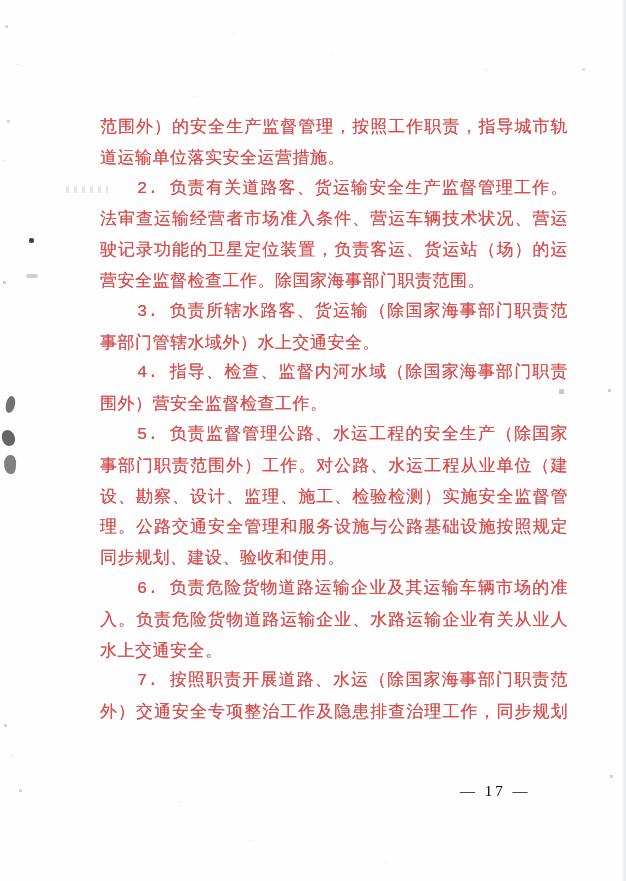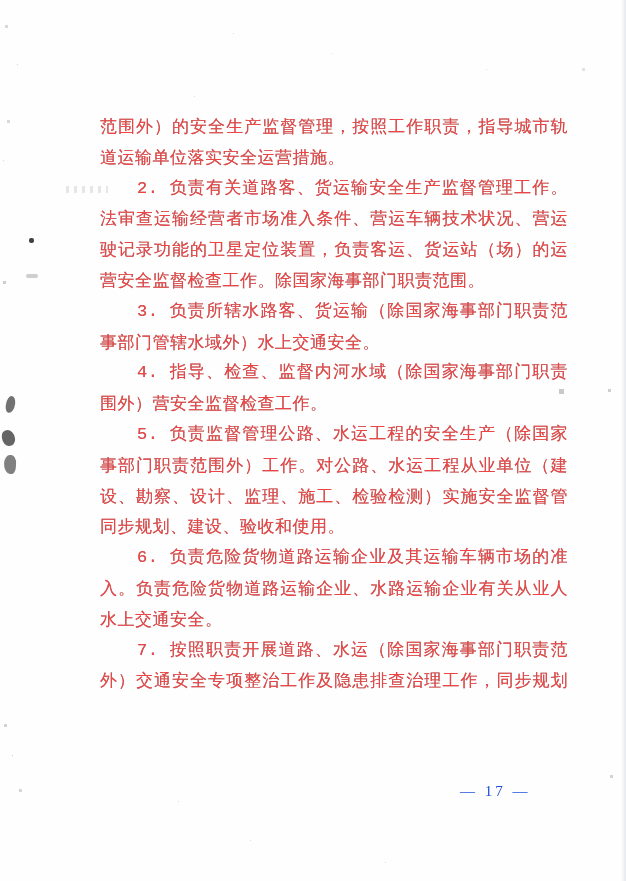--- a/index.html
+++ b/index.html
@@ -33,21 +33,21 @@
     text-align-last: justify;
     text-justify: inter-character;
   }
   .line.ind { text-indent: 37px; font-family: Liberation Mono, monospace; }
   .page-number {
     position: absolute;
     left: 460px;
     top: 783px;
     font-size: 15px;
     letter-spacing: 3px;
-    color: #1d4ed8;
+    color: #000000;
   }
   .edge-right {
     position: absolute;
     right: 0; top: 0;
     width: 5px; height: 100%;
     background: linear-gradient(to right, rgba(233,237,242,0), #e4e9ef);
   }
   .smudge {
     position: absolute;
     background: #4a4a4a;
@@ -84,20 +84,21 @@
     <div class="line j">法审查运输经营者市场准入条件、营运车辆技术状况、营运</div>
     <div class="line j">驶记录功能的卫星定位装置，负责客运、货运站（场）的运</div>
     <div class="line">营安全监督检查工作。除国家海事部门职责范围。</div>
     <div class="line j ind">3. 负责所辖水路客、货运输（除国家海事部门职责范围</div>
     <div class="line">事部门管辖水域外）水上交通安全。</div>
     <div class="line j ind">4. 指导、检查、监督内河水域（除国家海事部门职责范</div>
     <div class="line">围外）营安全监督检查工作。</div>
     <div class="line j ind">5. 负责监督管理公路、水运工程的安全生产（除国家海</div>
     <div class="line j">事部门职责范围外）工作。对公路、水运工程从业单位（建</div>
     <div class="line j">设、勘察、设计、监理、施工、检验检测）实施安全监督管</div>
+    <div class="line j">理。公路交通安全管理和服务设施与公路基础设施按照规定</div>
     <div class="line">同步规划、建设、验收和使用。</div>
     <div class="line j ind">6. 负责危险货物道路运输企业及其运输车辆市场的准</div>
     <div class="line j">入。负责危险货物道路运输企业、水路运输企业有关从业人</div>
     <div class="line">水上交通安全。</div>
     <div class="line j ind">7. 按照职责开展道路、水运（除国家海事部门职责范围</div>
     <div class="line j">外）交通安全专项整治工作及隐患排查治理工作，同步规划</div>
   </div>
 
   <div class="page-number">— 17 —</div>
 

